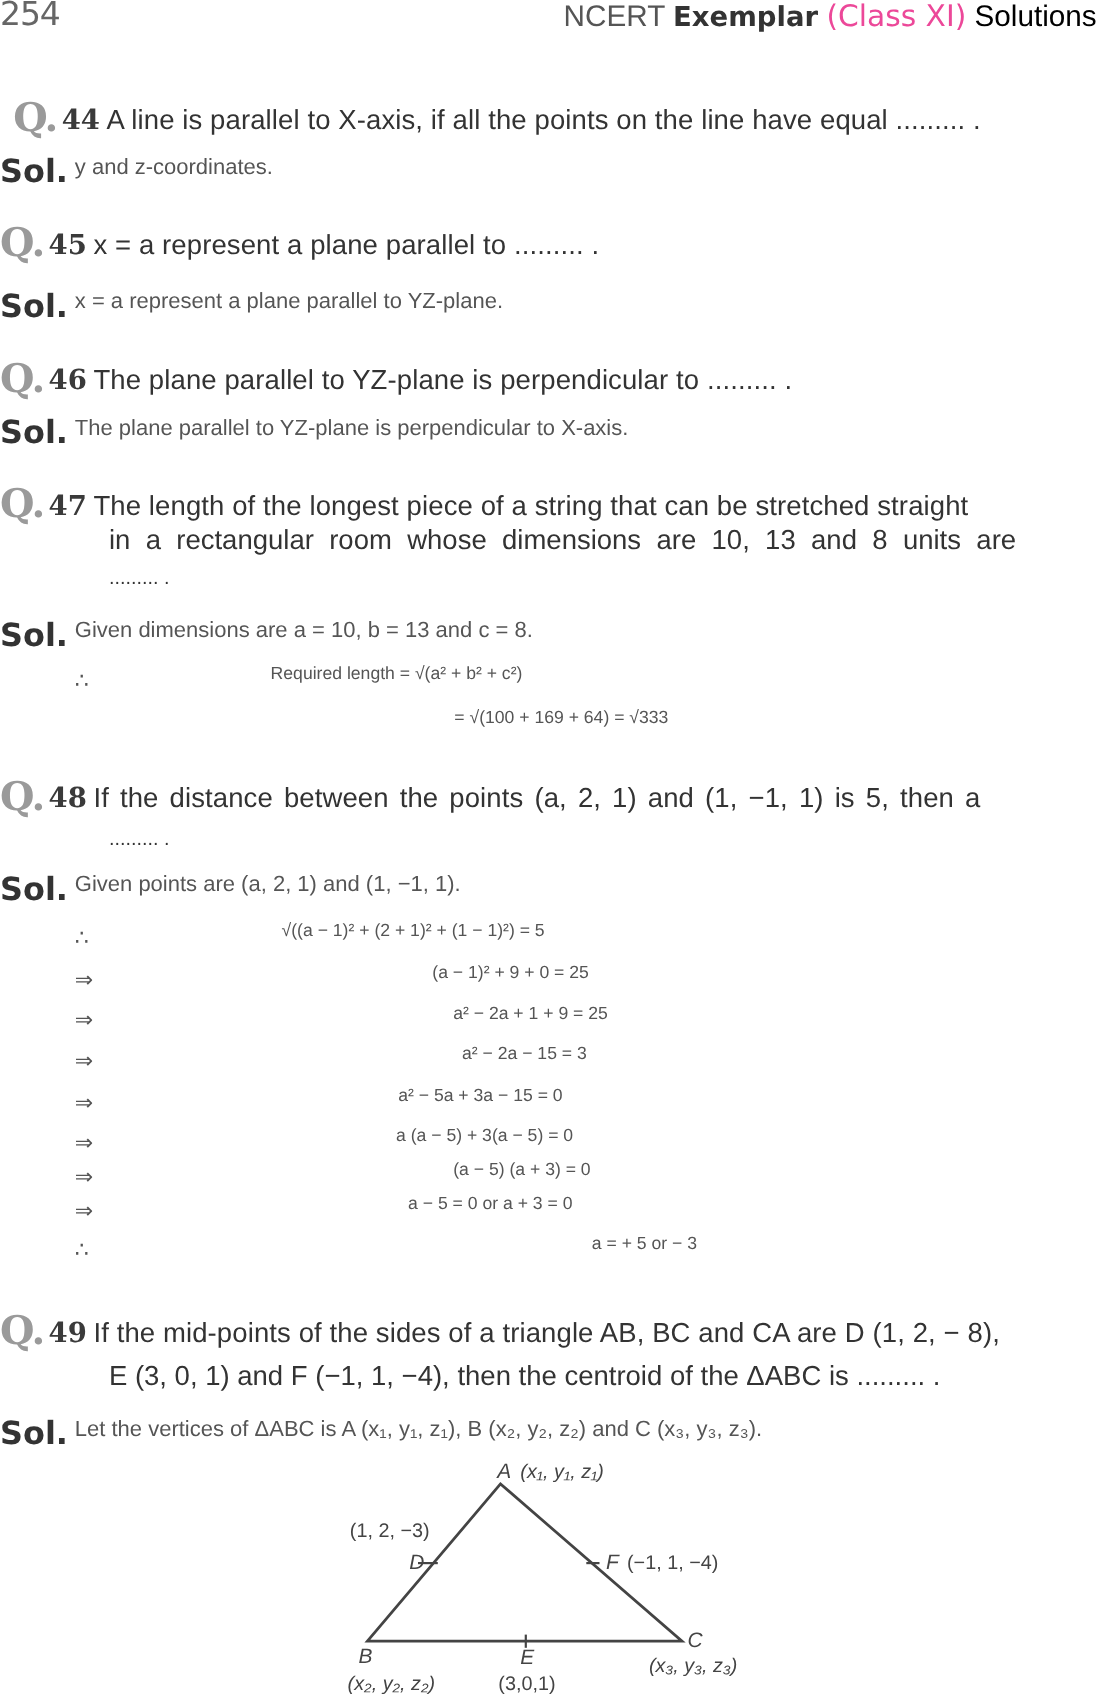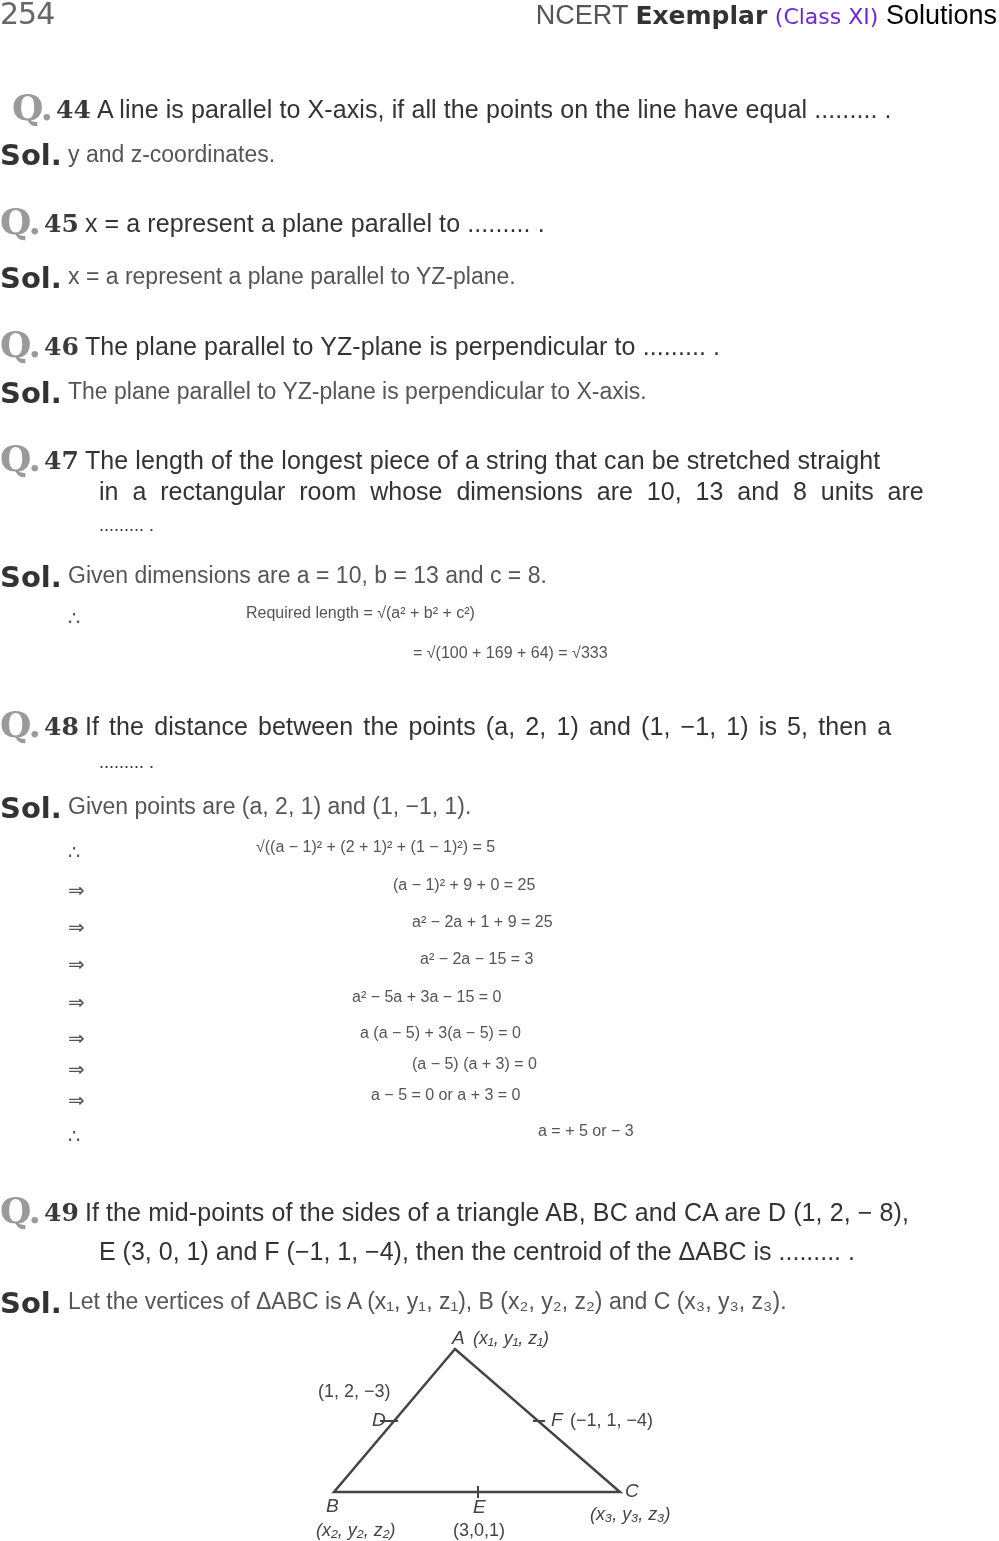--- a/index.html
+++ b/index.html
@@ -12,21 +12,21 @@
   .page-number {
     left: 0; top: -4px; font-size: 30px; color: #666; font-weight: normal;
     font-family: "DejaVu Sans", sans-serif; letter-spacing: -1px;
     transform: scaleY(1.0);
   }
   .running-head {
     right: 2px; top: 0px; font-size: 27px; color: #555;
     font-family: "Liberation Sans Narrow", "Liberation Sans", sans-serif;
   }
   .running-head .rh-bold { font-weight: bold; color: #333; font-family: "DejaVu Sans", sans-serif; font-size: 25px; }
-  .running-head .rh-light { color: #6d28d9; font-family: "DejaVu Sans", sans-serif; font-size: 22px; font-weight: normal; }
+  .running-head .rh-light { color: #ec4899; font-family: "DejaVu Sans", sans-serif; font-size: 27px; font-weight: normal; }
   .running-head .rh-tail { color: #000000; }
 
   .q-row { left: 0; font-size: 26px; color: #222; }
   .q-mark {
     font-family: "DejaVu Serif", serif; font-weight: bold; color: #9a9a9a;
     font-size: 36px; letter-spacing: -1px; vertical-align: -2px;
   }
   .q-num {
     font-family: "DejaVu Serif", serif; font-weight: bold; color: #3a3a3a;
     font-size: 25px; margin-left: 4px; margin-right: 6px;
@@ -34,21 +34,21 @@
   .q-text {
     font-family: "Liberation Sans", sans-serif; font-size: 25px; color: #333;
     letter-spacing: 0.1px;
   }
   .q-cont { font-family: "Liberation Sans", sans-serif; font-size: 25px; color: #333; }
   .sol-label {
     left: 0; font-family: "DejaVu Sans", sans-serif; font-weight: bold;
     font-size: 29px; color: #333;
   }
   .sol-text {
-    font-family: "Liberation Sans", sans-serif; font-size: 23px; color: #555;
+    font-family: "Liberation Sans", sans-serif; font-size: 20px; color: #555;
   }
   .math { font-family: "Liberation Sans", sans-serif; font-size: 16px; color: #555; }
   .sym { font-family: "DejaVu Sans", sans-serif; font-size: 20px; color: #555; }
   svg text { font-family: "Liberation Sans", sans-serif; fill: #444; }
 </style>
 </head>
 <body>
 
 <div class="abs page-number">254</div>
 <div class="abs running-head">
@@ -100,21 +100,21 @@
 <div class="abs sym" style="left:68px; top:878px;">⇒</div>
 <div class="abs math" style="left:393px; top:876px;">(a − 1)² + 9 + 0 = 25</div>
 
 <div class="abs sym" style="left:68px; top:915px;">⇒</div>
 <div class="abs math" style="left:412px; top:913px;">a² − 2a + 1 + 9 = 25</div>
 
 <div class="abs sym" style="left:68px; top:952px;">⇒</div>
 <div class="abs math" style="left:420px; top:950px;">a² − 2a − 15 = 3</div>
 
 <div class="abs sym" style="left:68px; top:990px;">⇒</div>
-<div class="abs math" style="left:352px; top:988px;text-align:center;">a² − 5a + 3a − 15 = 0</div>
+<div class="abs math" style="left:362px; top:988px;text-align:center;">a² − 5a + 3a − 15 = 0</div>
 
 <div class="abs sym" style="left:68px; top:1026px;">⇒</div>
 <div class="abs math" style="left:360px; top:1024px;">a (a − 5) + 3(a − 5) = 0</div>
 
 <div class="abs sym" style="left:68px; top:1057px;">⇒</div>
 <div class="abs math" style="left:412px; top:1055px;">(a − 5) (a + 3) = 0</div>
 
 <div class="abs sym" style="left:68px; top:1088px;">⇒</div>
 <div class="abs math" style="left:371px; top:1086px;">a − 5 = 0 or a + 3 = 0</div>
 

